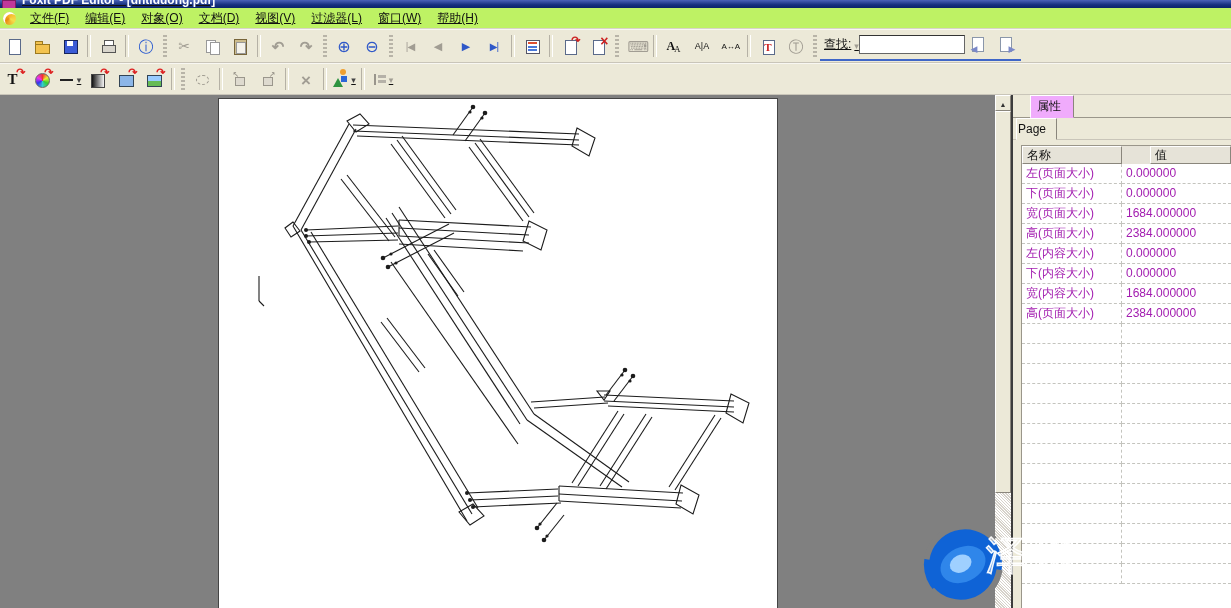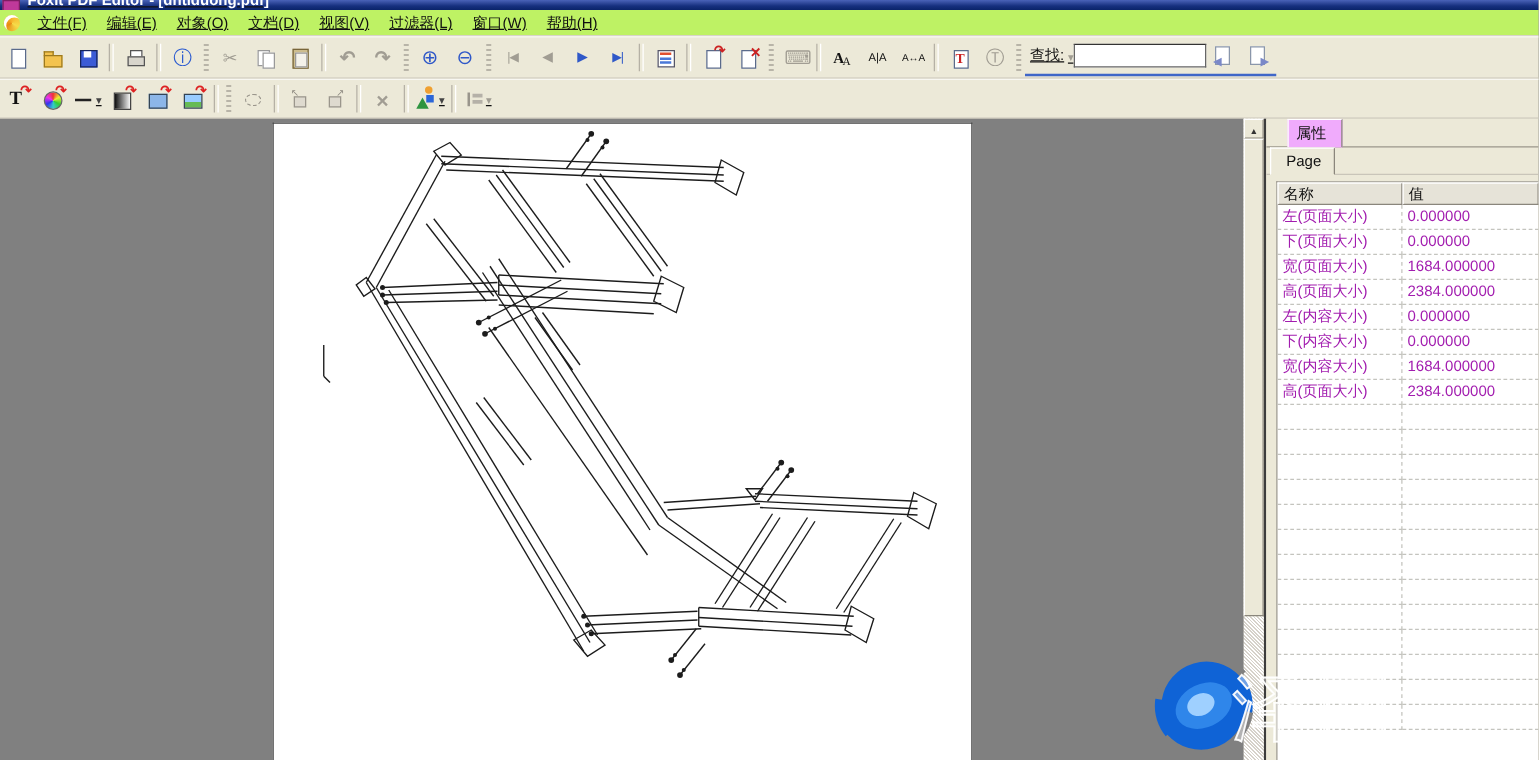--- a/index.html
+++ b/index.html
@@ -102,37 +102,37 @@
   .sb-btn::before{content:"▲";font-size:7px;color:#333;line-height:14px;}
   .sb-thumb{position:absolute;left:0;top:16px;width:16px;height:382px;background:#ece9d8;
             border:1px solid;border-color:#fff #8a867c #8a867c #fff;box-sizing:border-box;}
   
   .divider{width:2px;background:#3c3c3c;flex:none;}
   .panel{flex:1;background:#ece9d8;position:relative;overflow:hidden;}
   .ptitle-row{height:22px;border-bottom:1px solid #9a968a;}
   .ptab{display:inline-block;height:21px;line-height:21px;padding:0 12px 0 6px;margin-left:17px;
         border:1px solid;border-color:#fff #8a867c transparent #fff;background:#f0abfc;}
   .tabrow{height:21px;border-bottom:1px solid #c9c5b9;}
-  .ftab{display:inline-block;height:20px;line-height:20px;padding:0 10px 0 12px;margin-left:3px;
+  .ftab{display:inline-block;height:20px;line-height:20px;padding:0 10px 0 1px;margin-left:3px;
         border:1px solid;border-color:#fff #8a867c transparent #fff;background:#ece9d8;}
   .ptable{position:absolute;left:8px;right:0;top:50px;bottom:0;background:#fff;border-left:1px solid #9a968a;border-top:1px solid #9a968a;}
-  .phead{display:flex;height:18px;background:#e6e3d8;}
+  .phead{display:flex;height:18px;background:#e6e3d8;gap:28px;}
   .phc{box-sizing:border-box;height:18px;line-height:17px;padding-left:4px;
        border:1px solid;border-color:#fff #8a867c #8a867c #fff;}
   .phc.n{width:100px;flex:none;}
   .phc.v{flex:1;}
   .prow{display:flex;height:20px;}
   .pc{box-sizing:border-box;height:20px;line-height:19px;padding-left:4px;color:#a21caf;
       border-bottom:1px dashed #c4c4be;overflow:hidden;white-space:nowrap;}
   .pc.n{width:100px;flex:none;border-right:1px dashed #c4c4be;}
   .pc.v{flex:1;}
   
   .wm-logo{position:absolute;left:916px;top:521px;z-index:40;pointer-events:none;}
   .wm-text{position:absolute;left:986px;top:528px;z-index:41;pointer-events:none;
-           font-size:58px;letter-spacing:10px;white-space:nowrap;
+           font-size:40px;letter-spacing:10px;white-space:nowrap;
            color:rgba(255,255,255,0.40);-webkit-text-stroke:1.5px rgba(255,255,255,0.95);}
   svg.draw line, svg.draw polygon, svg.draw polyline{stroke:#1c1c1c;stroke-width:1.1;fill:none;}
   svg.draw .f{fill:#1c1c1c;stroke:none;}
 </style>
 </head>
 <body>
 
 <div id="app">
 
   <div class="titlebar">

